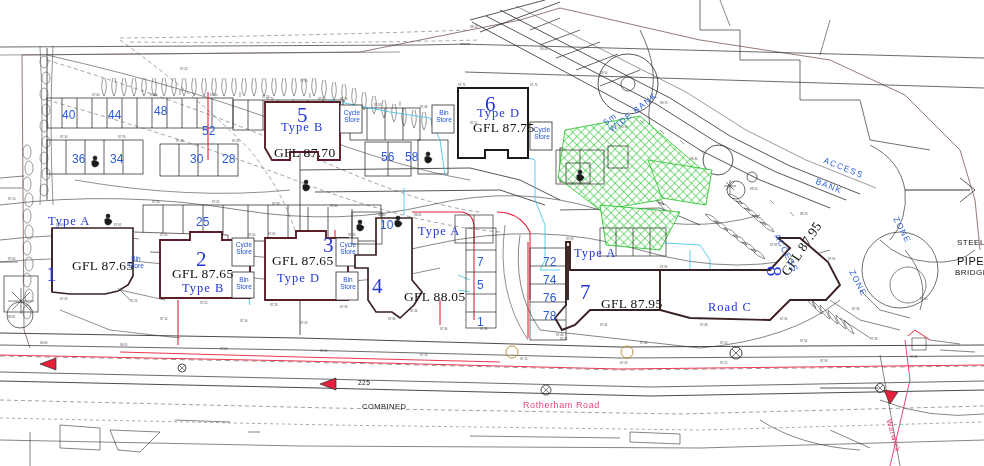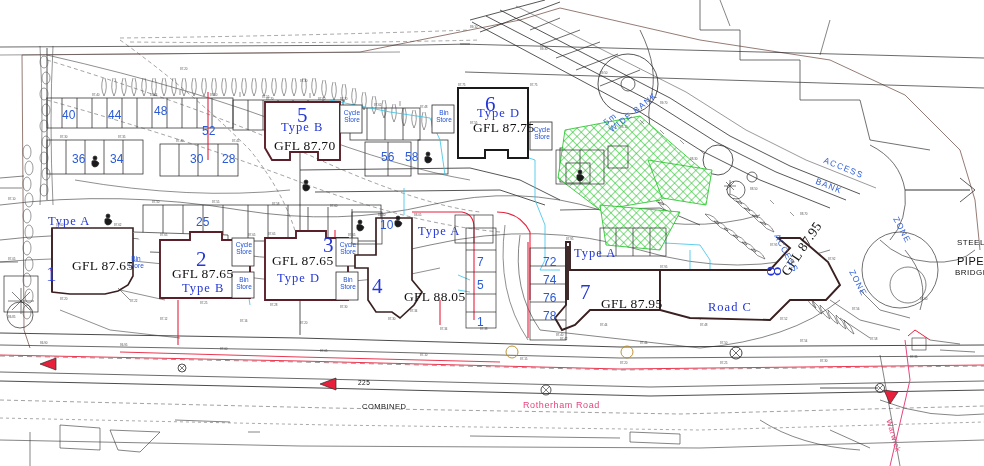--- a/index.html
+++ b/index.html
@@ -454,21 +454,21 @@
 
   <div class="lbl plotnum" style="left:323px;top:233px;">3</div>
   <div class="lbl gfl" style="left:272px;top:253px;">GFL 87.65</div>
   <div class="lbl ptype" style="left:277px;top:271px;">Type  D</div>
 
   <div class="lbl plotnum" style="left:372px;top:274px;">4</div>
   <div class="lbl gfl" style="left:404px;top:289px;">GFL 88.05</div>
   <div class="lbl ptype" style="left:418px;top:224px;">Type   A</div>
 
   <div class="lbl plotnum" style="left:297px;top:103px;">5</div>
-  <div class="lbl gfl" style="left:274px;top:138px;">GFL 87.70</div>
+  <div class="lbl gfl" style="left:274px;top:145px;">GFL 87.70</div>
   <div class="lbl ptype" style="left:281px;top:120px;">Type  B</div>
 
   <div class="lbl plotnum" style="left:485px;top:92px;">6</div>
   <div class="lbl gfl" style="left:473px;top:120px;">GFL 87.75</div>
   <div class="lbl ptype" style="left:477px;top:106px;">Type  D</div>
 
   <div class="lbl plotnum" style="left:580px;top:280px;">7</div>
   <div class="lbl gfl" style="left:601px;top:296px;">GFL 87.95</div>
   <div class="lbl ptype" style="left:574px;top:246px;">Type   A</div>
 

